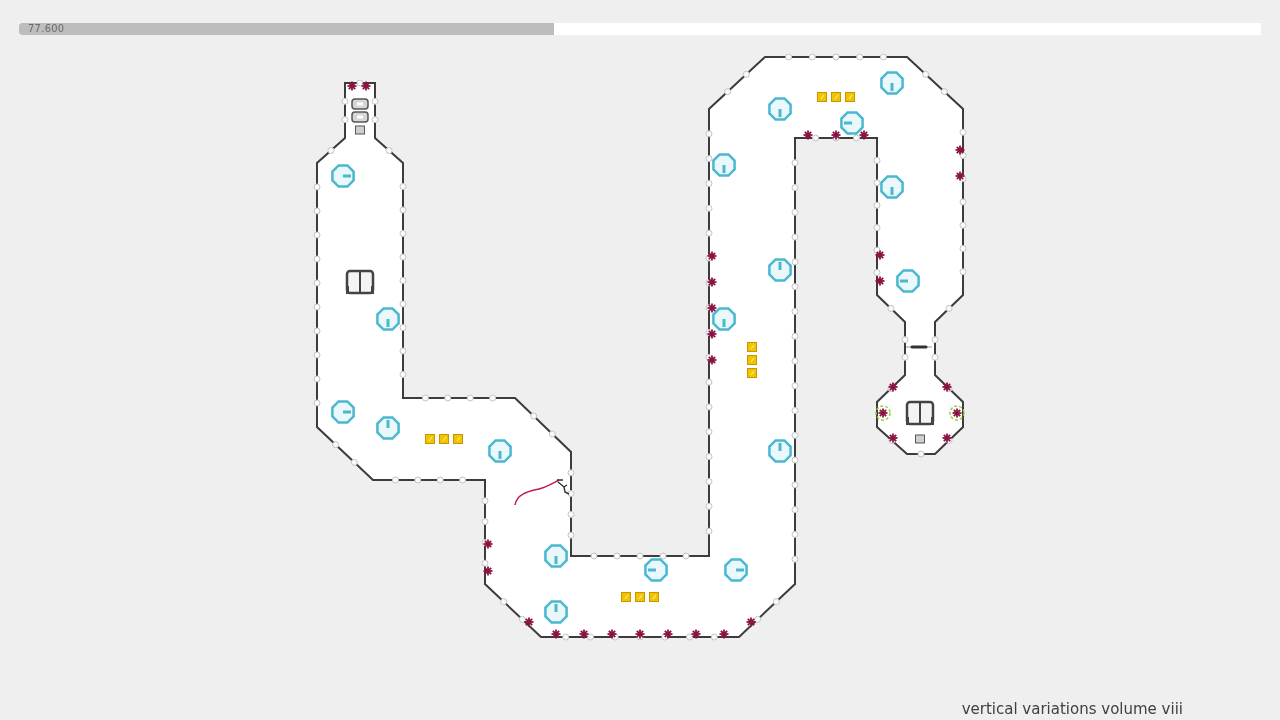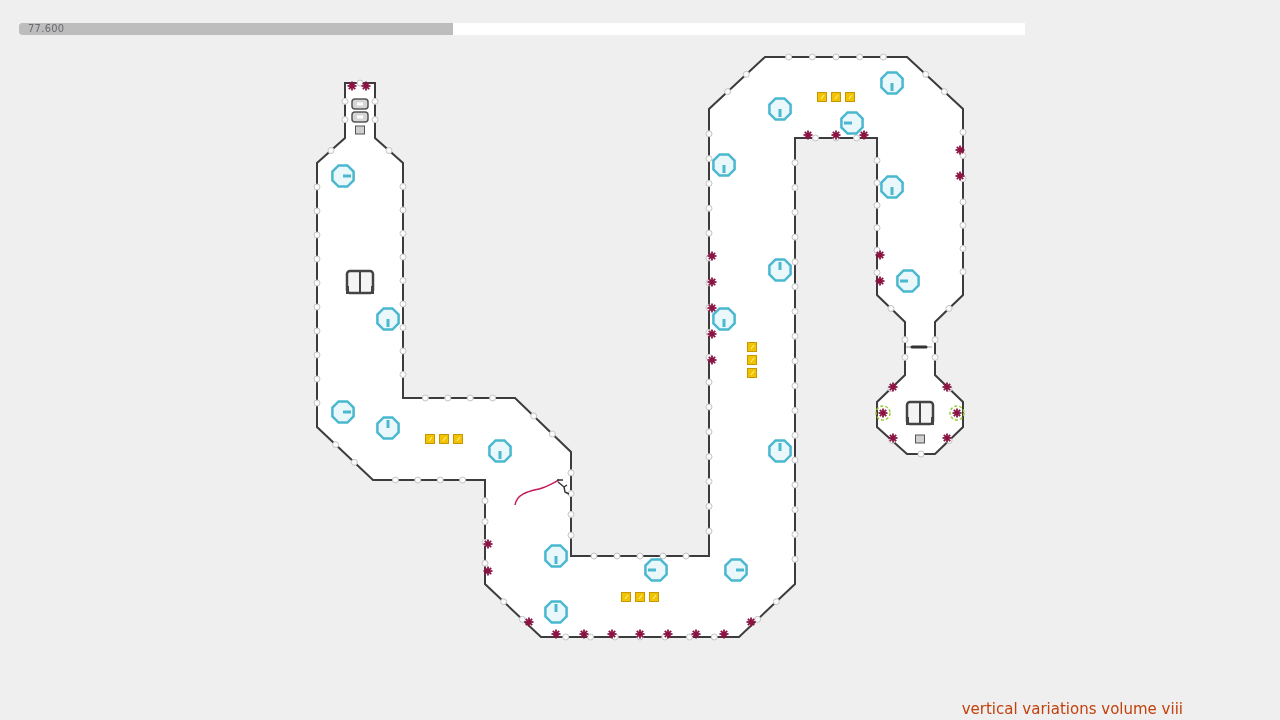--- a/index.html
+++ b/index.html
@@ -3,35 +3,35 @@
 <meta charset="utf-8">
 <style>
   html, body { margin: 0; padding: 0; }
   body {
     width: 1280px; height: 720px; overflow: hidden;
     background: #efefef;
     font-family: "DejaVu Sans", sans-serif;
     position: relative;
   }
   .timer-bar {
-    position: absolute; left: 19px; top: 23px; width: 1006px; height: 12px;
+    position: absolute; left: 19px; top: 23px; width: 1242px; height: 12px;
     background: #ffffff; border-radius: 0; overflow: hidden;
   }
   .timer-fill {
     position: absolute; left: 0; top: 0; height: 100%;
     background: #bdbdbd; border-radius: 3px 0 0 3px;
   }
   .timer-text {
     position: absolute; left: 9px; top: -1px;
     font-size: 11px; color: #6a6a70; letter-spacing: 0.3px;
     font-family: "DejaVu Sans Condensed", "DejaVu Sans", sans-serif;
   }
   .level-name {
     position: absolute; right: 97px; top: 700px;
-    font-size: 15px; color: #c2410c;
+    font-size: 15px; color: #404040;
     font-family: "DejaVu Sans", sans-serif;
   }
   svg.level { position: absolute; left: 0; top: 0; }
 </style>
 </head>
 <body>
 
 <div class="timer-bar">
   <div class="timer-fill" id="timer-fill" style="width: 43.1%;">
   </div>

